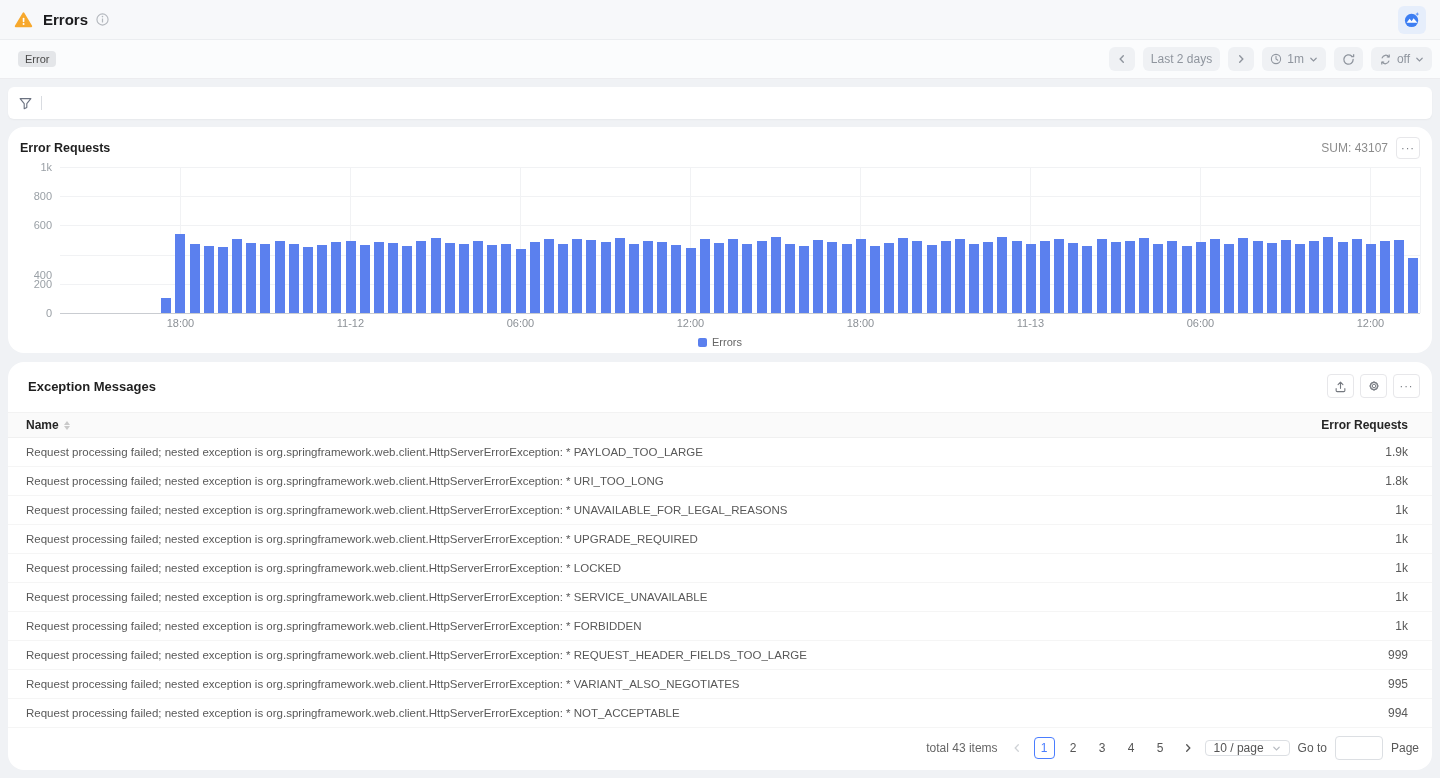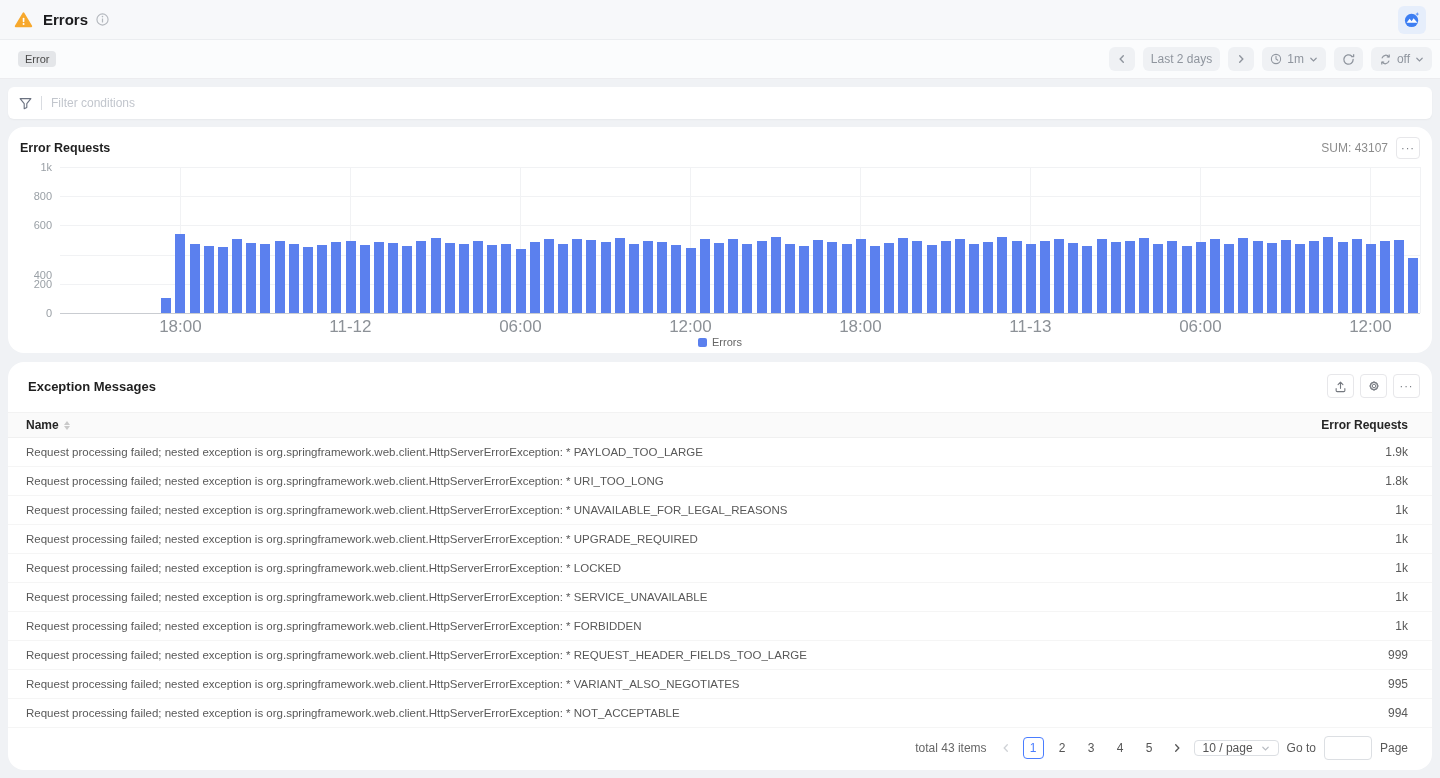--- a/index.html
+++ b/index.html
@@ -54,21 +54,21 @@
   .hgrid { position:absolute; left:0; right:0; height:1px; background:#f1f2f4; }
   .hgrid.axis { background:#c9ccd1; }
   .vgrid { position:absolute; top:0; bottom:0; width:1px; background:#f1f2f4; }
   .ylab { position:absolute; left:-40px; width:32px; text-align:right; font-size:11px;
     color:#9aa0a6; transform:translateY(-50%); }
   .bars { position:absolute; left:0; right:0; top:0; bottom:0; display:flex;
     align-items:flex-end; }
   .slot { flex:1 1 0; display:flex; justify-content:center; align-items:flex-end; height:100%; }
   .bar { width:10px; background:var(--bar,#5b80ee); }
   .xlabels { position:relative; margin-left:40px; height:20px; }
-  .xlab { position:absolute; top:4px; transform:translateX(-50%); font-size:17px; color:#8c9197; }
+  .xlab { position:absolute; top:4px; transform:translateX(-50%); font-size:11px; color:#8c9197; }
   .legend { text-align:center; height:18px; font-size:11px; color:#666;
     display:flex; align-items:center; justify-content:center; gap:5px; }
   .legend-marker { width:9px; height:9px; border-radius:2px; background:var(--bar,#5b80ee);
     display:inline-block; }
 
   
   .table-card { margin-top:9px; height:408px; padding-top:12px; }
   .table-head { display:flex; align-items:center; padding:0 12px 0 20px; height:24px; }
   .table-title { font-size:13px; font-weight:700; }
   .table-actions { margin-left:auto; display:flex; gap:6px; }
@@ -85,21 +85,21 @@
   .sorter .down { border-top:4px solid #c9c9c9; }
   .th-value { margin-left:auto; font-size:12px; font-weight:700; color:#262626; }
   .trow { height:29px; display:flex; align-items:center; padding:0 24px 0 18px;
     border-bottom:1px solid #f5f5f5; }
   .td-name { font-size:11.5px; color:#595959; white-space:nowrap; overflow:hidden;
     text-overflow:ellipsis; flex:1; padding-right:40px; }
   .td-value { font-size:12px; color:#595959; text-align:right; }
 
   
   .pagination { height:40px; display:flex; align-items:center; justify-content:flex-end;
-    gap:8px; padding-right:24px; font-size:12px; color:#595959; }
+    gap:8px; padding-right:13px; font-size:12px; color:#595959; }
   .pg-total { color:#666; margin-right:2px; }
   .pg-arrow { width:18px; text-align:center; cursor:pointer; color:#555;
     display:flex; align-items:center; justify-content:center; }
   .pg-arrow.disabled { color:#cfd2d6; }
   .pg-num { min-width:21px; height:22px; display:flex; align-items:center;
     justify-content:center; border-radius:4px; cursor:pointer; color:#555; }
   .pg-num.active { border:1px solid var(--accent,#4a7dff); color:var(--accent,#4a7dff);
     background:#fff; }
   .pg-size { height:16px; border:1px solid #dcdfe3; border-radius:4px; background:#fff;
     display:flex; align-items:center; gap:8px; padding:0 8px; cursor:pointer; color:#555; }
@@ -186,21 +186,20 @@
 </div>
 
 <div class="filter-bar">
   <div class="filter-box">
     <span style="display:flex;">
       <svg width="13" height="13" viewBox="0 0 14 14">
           <path d="M1.2 1.8 h11.6 l-4.4 5.4 v4.1 l-2.8 1.3 v-5.4 Z" fill="none" stroke="#6b7280" stroke-width="1.2" stroke-linejoin="round"></path>
         </svg>
     </span>
     <span class="filter-divider"></span>
-    <input class="filter-input" value="" placeholder="Filter conditions" style="">
   </div>
 </div>
 
 <div class="card chart-card">
   <div class="card-head">
     <span class="card-title">Error Requests</span>
     <span class="sum-label">SUM: 43107</span>
     <button class="icon-btn more-btn">···</button>
   </div>
   <div class="chart-area">

